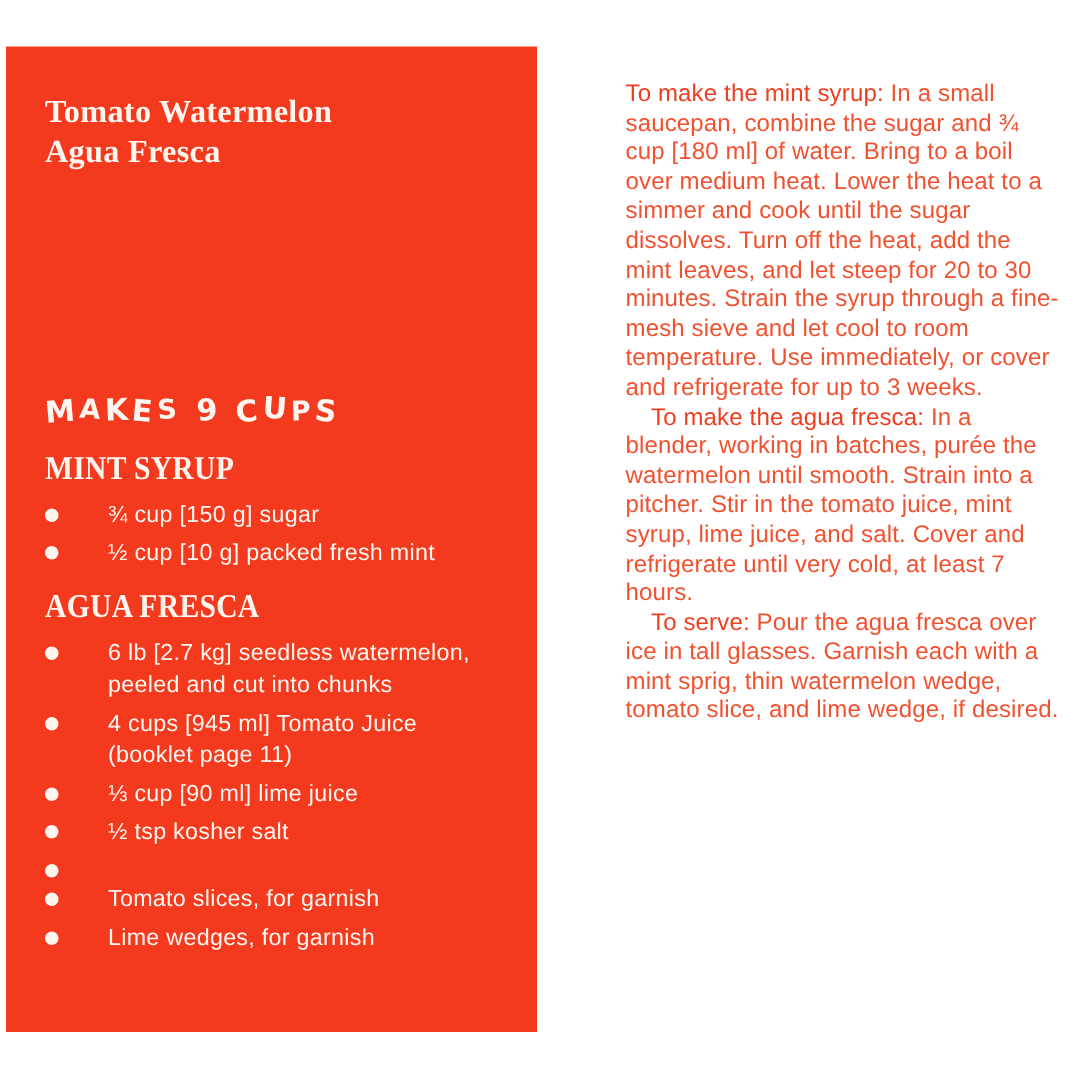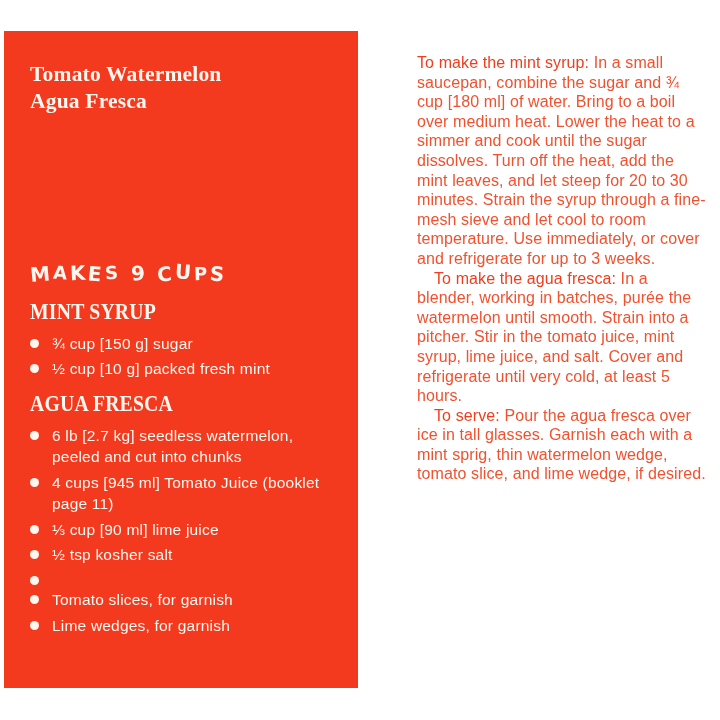--- a/index.html
+++ b/index.html
@@ -45,21 +45,21 @@
   .ingredients li{
     display:flex;gap:13px;margin:0 0 4.5px;
     color:var(--ingredient_text);
     font-size:15.5px;line-height:1.36;letter-spacing:0.2px;
   }
   .ingredients li:last-child{margin-bottom:0;}
   .dot{
     flex:0 0 auto;width:9px;height:9px;border-radius:50%;
     background:var(--ingredient_text);margin-top:6px;
   }
-  .ing-text{max-width:268px;}
+  .ing-text{max-width:268px;margin-left:20px;}
   .instructions{
     position:absolute;left:417px;top:53px;width:289px;
     color:var(--instruction_text);
     font-size:16px;line-height:19.6px;letter-spacing:0.1px;
   }
   .instructions p{margin:0;}
   .instructions p + p{text-indent:17px;}
   .lead{font-weight:400;color:var(--instruction_lead);}
 </style>
 </head>
@@ -116,17 +116,17 @@
       <li>
           <span class="dot"></span>
           <span class="ing-text">Lime wedges, for garnish</span>
         </li>
     </ul>
 
   </div>
 
   <div class="instructions">
     <p><span class="lead">To make the mint syrup:</span> <span>In a small saucepan, combine the sugar and ¾ cup [180 ml] of water. Bring to a boil over medium heat. Lower the heat to a simmer and cook until the sugar dissolves. Turn off the heat, add the mint leaves, and let steep for 20 to 30 minutes. Strain the syrup through a fine-mesh sieve and let cool to room temperature. Use immediately, or cover and refrigerate for up to 3 weeks.</span></p>
-    <p><span class="lead">To make the agua fresca:</span> <span>In a blender, working in batches, purée the watermelon until smooth. Strain into a pitcher. Stir in the tomato juice, mint syrup, lime juice, and salt. Cover and refrigerate until very cold, at least 5 hours.</span></p>
+    <p><span class="lead">To make the agua fresca:</span> <span>In a blender, working in batches, purée the watermelon until smooth. Strain into a pitcher. Stir in the tomato juice, mint syrup, lime juice, and salt. Cover and refrigerate until very cold, at least 7 hours.</span></p>
     <p><span class="lead">To serve:</span> <span>Pour the agua fresca over ice in tall glasses. Garnish each with a mint sprig, thin watermelon wedge, tomato slice, and lime wedge, if desired.</span></p>
   </div>
 
 </div>
 
 </body></html>

